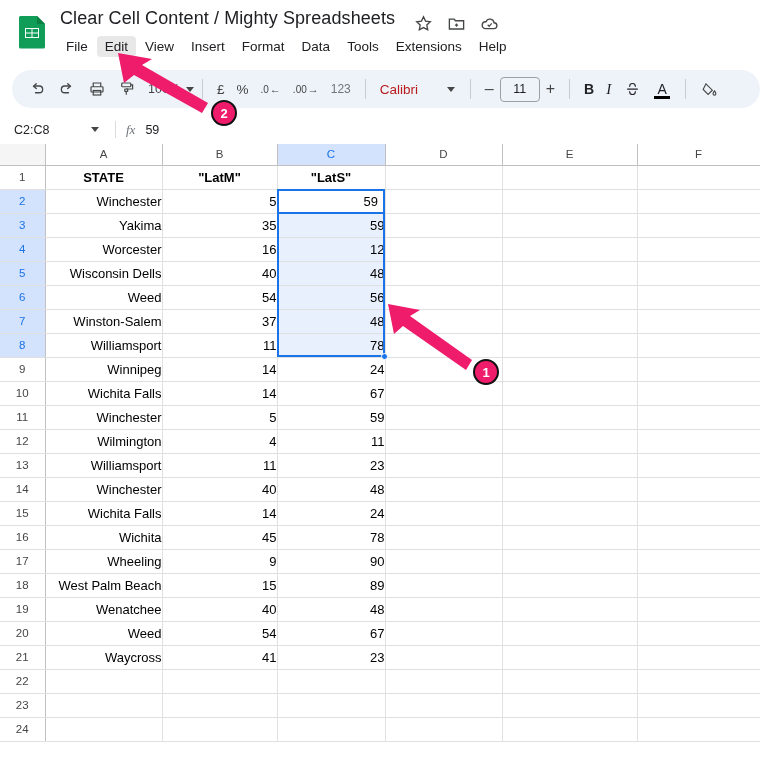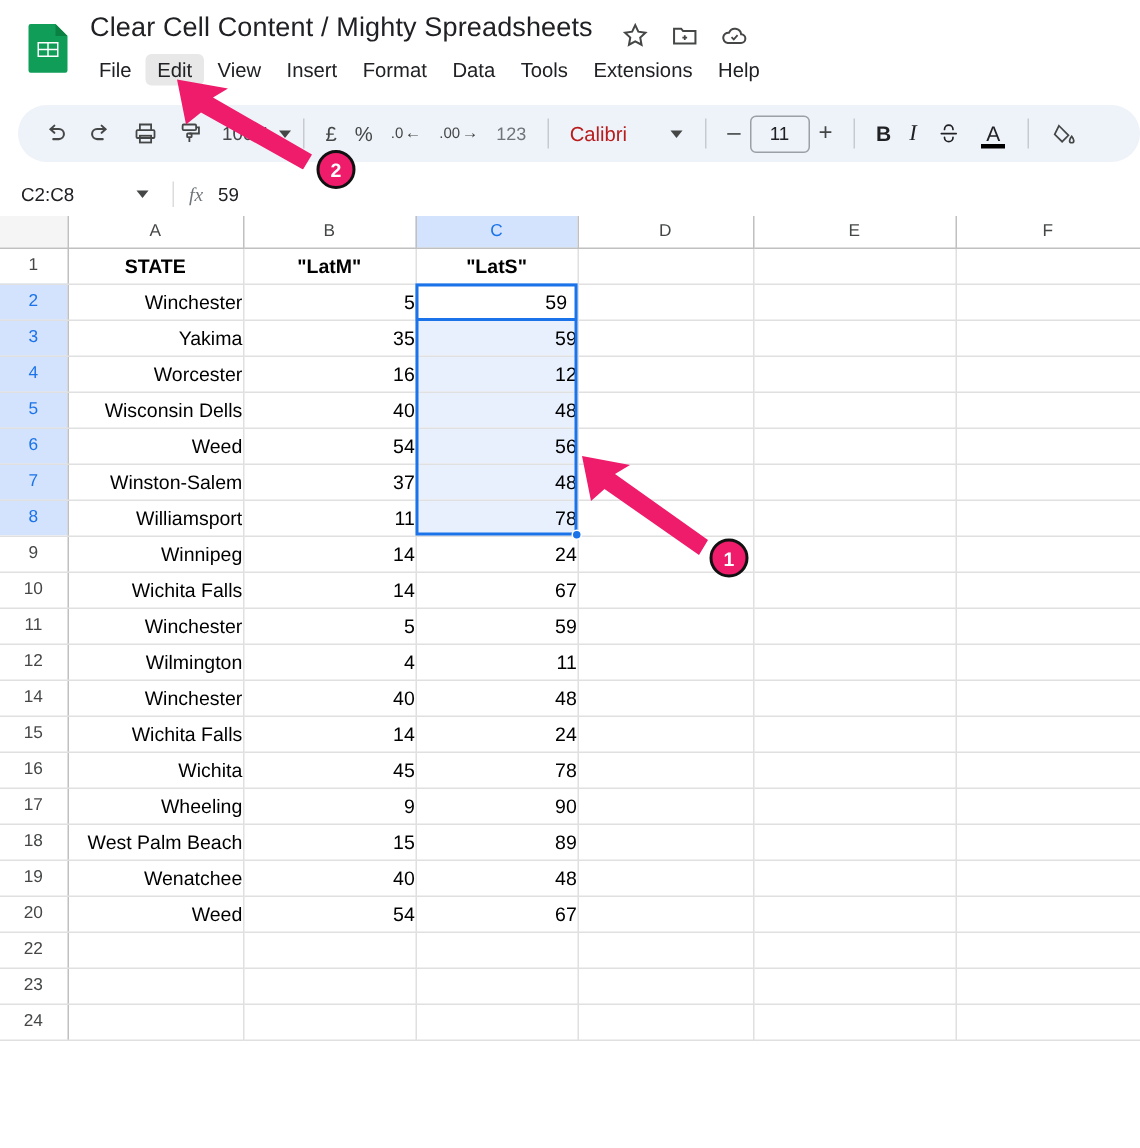--- a/index.html
+++ b/index.html
@@ -413,20 +413,29 @@
           <tr>
             <td class="rowhdr">12</td>
             <td class="cell txt">Wilmington</td>
             <td class="cell num">4</td>
             <td class="cell num">11</td>
             <td class="cell"></td>
             <td class="cell"></td>
             <td class="cell"></td>
           </tr>
           <tr>
+            <td class="rowhdr">13</td>
+            <td class="cell txt">Williamsport</td>
+            <td class="cell num">11</td>
+            <td class="cell num">23</td>
+            <td class="cell"></td>
+            <td class="cell"></td>
+            <td class="cell"></td>
+          </tr>
+          <tr>
             <td class="rowhdr">14</td>
             <td class="cell txt">Winchester</td>
             <td class="cell num">40</td>
             <td class="cell num">48</td>
             <td class="cell"></td>
             <td class="cell"></td>
             <td class="cell"></td>
           </tr>
           <tr>
             <td class="rowhdr">15</td>
@@ -471,20 +480,29 @@
             <td class="cell num">48</td>
             <td class="cell"></td>
             <td class="cell"></td>
             <td class="cell"></td>
           </tr>
           <tr>
             <td class="rowhdr">20</td>
             <td class="cell txt">Weed</td>
             <td class="cell num">54</td>
             <td class="cell num">67</td>
+            <td class="cell"></td>
+            <td class="cell"></td>
+            <td class="cell"></td>
+          </tr>
+          <tr>
+            <td class="rowhdr">21</td>
+            <td class="cell txt">Waycross</td>
+            <td class="cell num">41</td>
+            <td class="cell num">23</td>
             <td class="cell"></td>
             <td class="cell"></td>
             <td class="cell"></td>
           </tr>
           <tr>
             <td class="rowhdr">22</td>
             <td class="cell txt"></td>
             <td class="cell num"></td>
             <td class="cell num"></td>
             <td class="cell"></td>

